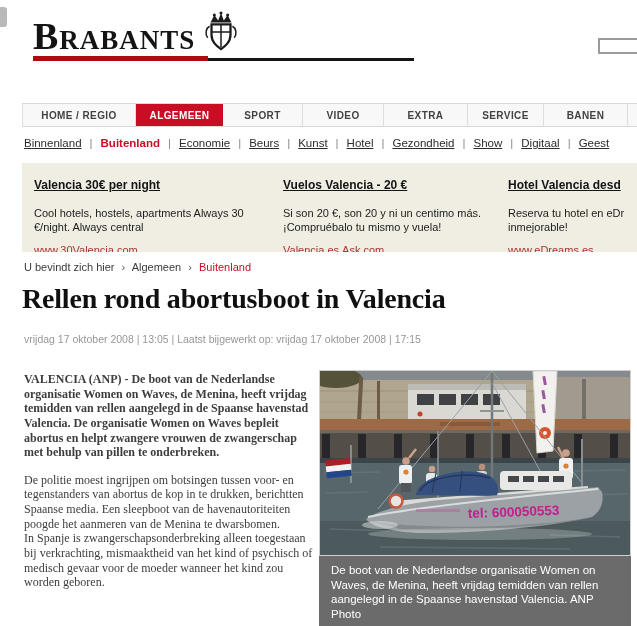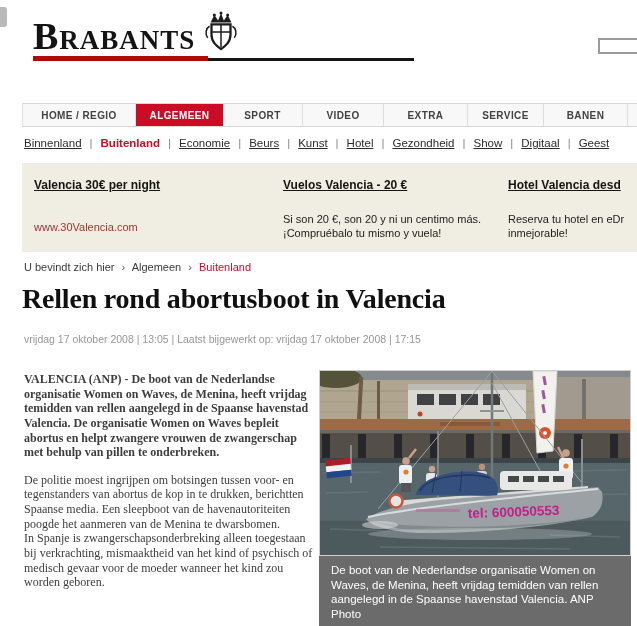--- a/index.html
+++ b/index.html
@@ -29,21 +29,21 @@
   .subnav a { color:#2c2c2c; text-decoration:underline; cursor:pointer; }
   .subnav a.active { color:#cb0c25; font-weight:700; text-decoration:none; }
   .subnav .sep { color:#8a8a8a; margin:0 8px; }
 
   
   .adblock { position:absolute; left:22px; top:163px; width:615px; height:89px; background:#f0ede2; overflow:hidden; }
   .ad { position:absolute; top:12px; }
   .ad1 { left:12px;  width:236px; }
   .ad2 { left:261px; width:224px; }
   .ad3 { left:486px; width:210px; }
-  .ad-title { font-size:12px; font-weight:700; text-decoration:underline; color:#151515; display:inline-block; margin-bottom:20px; white-space:nowrap; cursor:pointer; }
+  .ad-title { font-size:12px; font-weight:700; text-decoration:underline; color:#151515; display:inline-block; margin-bottom:14px; white-space:nowrap; cursor:pointer; }
   .ad-body { font-size:11px; color:#1c1c1c; line-height:1.3; white-space:pre-line; }
   .ad-link { font-size:11px; color:#a8342f; margin-top:9px; white-space:nowrap; cursor:pointer; }
 
   
   .breadcrumb { position:absolute; left:24px; top:261px; font-size:11px; color:#3a3a3a; }
   .breadcrumb .sep { margin:0 4px; color:#555; }
   .breadcrumb a { color:#3a3a3a; text-decoration:none; cursor:pointer; }
   .breadcrumb a.current { color:#cb0c25; }
 
   
@@ -105,20 +105,21 @@
     <div class="tab-fill"></div>
   </div>
 
   <div class="subnav">
     <a>Binnenland</a><span class="sep">|</span><a class="active">Buitenland</a><span class="sep">|</span><a>Economie</a><span class="sep">|</span><a>Beurs</a><span class="sep">|</span><a>Kunst</a><span class="sep">|</span><a>Hotel</a><span class="sep">|</span><a>Gezondheid</a><span class="sep">|</span><a>Show</a><span class="sep">|</span><a>Digitaal</a><span class="sep">|</span><a>Geest</a>
   </div>
 
   <div class="adblock">
     <div class="ad ad1">
       <a class="ad-title">Valencia 30€ per night</a>
+      <div class="ad-body">Cool hotels, hostels, apartments Always 30 €/night. Always central</div>
       <div class="ad-link">www.30Valencia.com</div>
     </div>
     <div class="ad ad2">
       <a class="ad-title">Vuelos Valencia - 20 €</a>
       <div class="ad-body">Si son 20 €, son 20 y ni un centimo más. ¡Compruébalo tu mismo y vuela!</div>
       <div class="ad-link">Valencia.es.Ask.com</div>
     </div>
     <div class="ad ad3">
       <a class="ad-title">Hotel Valencia desd</a>
       <div class="ad-body">Reserva tu hotel en eDr

